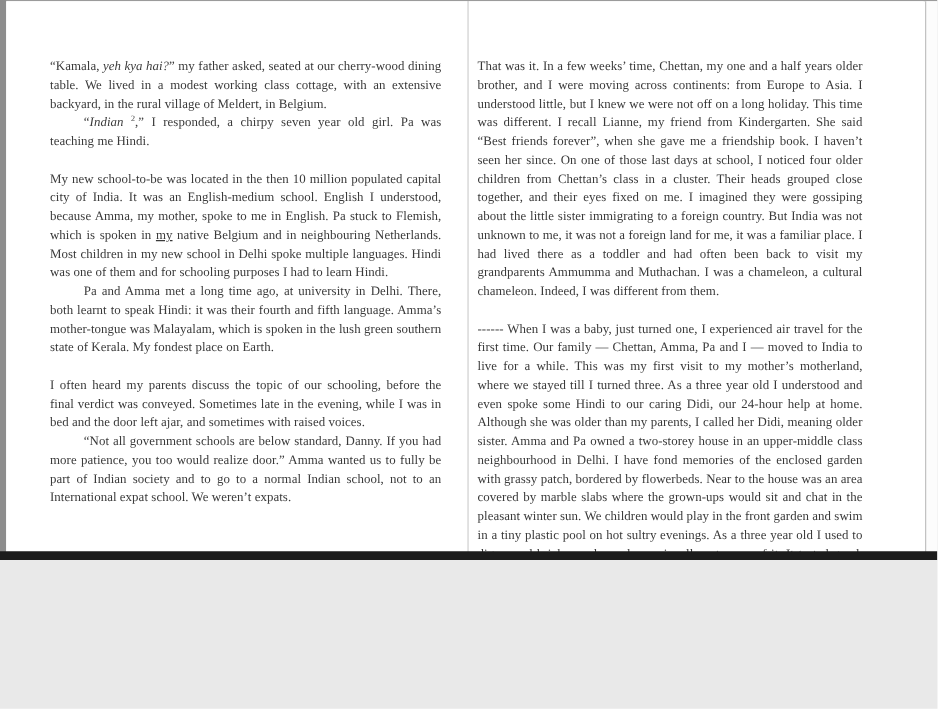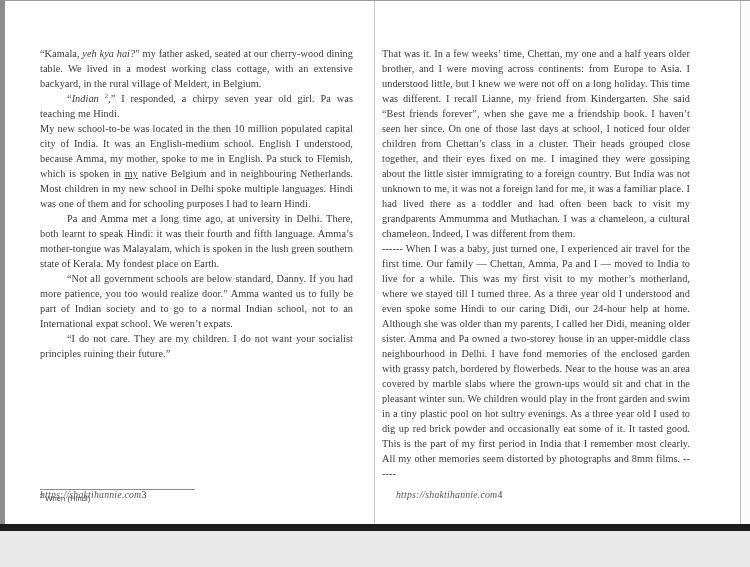--- a/index.html
+++ b/index.html
@@ -1,17 +1,17 @@
 <!DOCTYPE html>
 <html><head>
 <meta charset="utf-8">
 <style>
   html,body { margin:0; padding:0; background:#e9e9e9; }
   .viewport {
-    position:relative; width:750px; height:531px; overflow:hidden;
+    position:relative; width:750px; height:448px; overflow:hidden;
     background:var(--page-bg,#ffffff);
     font-family:"Liberation Serif", serif;
   }
   
   .top-edge    { position:absolute; top:0; left:0; width:100%; height:1px; background:#9b9b9b; }
   .left-edge   { position:absolute; top:0; left:0; width:5px;  height:560px; background:var(--frame,#8d8d8d); }
   .right-strip { position:absolute; top:1px; right:0; width:9px; height:559px; background:#fcfcfc; border-left:1px solid #c2c2c2; }
   .bottom-edge { position:absolute; bottom:0; left:0; width:100%; height:7px; background:var(--bottom,#1c1c1c); }
   .page-divider{ position:absolute; top:1px; left:374px; width:1px; height:559px; background:var(--divider,#c9c9c9); }
 
@@ -22,21 +22,21 @@
   .text-col {
     position:absolute; top:45px;
     font-size:10.3px; line-height:15px; text-align:justify;
     color:var(--text,#3a3a3a); letter-spacing:0.05px;
   }
   .page-left  .text-col { left:35px; width:313px; }
   .page-right .text-col { left:7px; width:308px; }
 
   .text-col p { margin:0; }
   .text-col p.indent { text-indent:27px; }
-  .text-col p.space-before { }
+  .text-col p.space-before { margin-top:15px; }
   .text-col sup { font-size:6.5px; vertical-align:super; line-height:0; }
   .text-col i { font-style:italic; }
   .text-col u { text-decoration:underline; text-underline-offset:1px; }
 
   .footnote-rule {
     position:absolute; left:35px; top:488px; width:155px; height:1px; background:#8f8f8f;
   }
   .footnote {
     position:absolute; left:35px; top:493px;
     font-family:"Liberation Sans", sans-serif;
@@ -60,22 +60,22 @@
   <div class="top-edge"></div>
   <div class="left-edge"></div>
   <div class="right-strip"></div>
 
   <div class="page page-left">
     <div class="text-col">
         <p><span>“Kamala, </span><i>yeh kya hai?</i><span>” my father asked, seated at our cherry-wood dining table. We lived in a modest working class cottage, with an extensive backyard, in the rural village of Meldert, in Belgium.</span></p>
         <p class="indent"><span>“</span><i>Indian</i><span> </span><sup>2</sup><span>,” I responded, a chirpy seven year old girl. Pa was teaching me Hindi.</span></p>
         <p class="space-before"><span>My new school-to-be was located in the then 10 million populated capital city of India. It was an English-medium school. English I understood, because Amma, my mother, spoke to me in English. Pa stuck to Flemish, which is spoken in </span><u>my</u><span> native Belgium and in neighbouring Netherlands. Most children in my new school in Delhi spoke multiple languages. Hindi was one of them and for schooling purposes I had to learn Hindi.</span></p>
         <p class="indent"><span>Pa and Amma met a long time ago, at university in Delhi. There, both learnt to speak Hindi: it was their fourth and fifth language. Amma’s mother-tongue was Malayalam, which is spoken in the lush green southern state of Kerala. My fondest place on Earth.</span></p>
+        <p class="space-before"><span>I often heard my parents discuss the topic of our schooling, before the final verdict was conveyed. Sometimes late in the evening, while I was in bed and the door left ajar, and sometimes with raised voices.</span></p>
         <p class="indent"><span>“Not all government schools are below standard, Danny. If you had more patience, you too would realize door.” Amma wanted us to fully be part of Indian society and to go to a normal Indian school, not to an International expat school. We weren’t expats.</span></p>
-        <p class="indent"><span>“I do not care. They are my children. I do not want your socialist principles ruining their future.”</span></p>
       </div>
     <div class="footnote-rule"></div>
     <div class="footnote"><sup>2</sup><span> When (Hindi)</span></div>
     <div class="footer">
       <span class="url">https://shaktihannie.com</span>
       <span class="pagenum">3</span>
     </div>
   </div>
 
   <div class="page-divider"></div>

